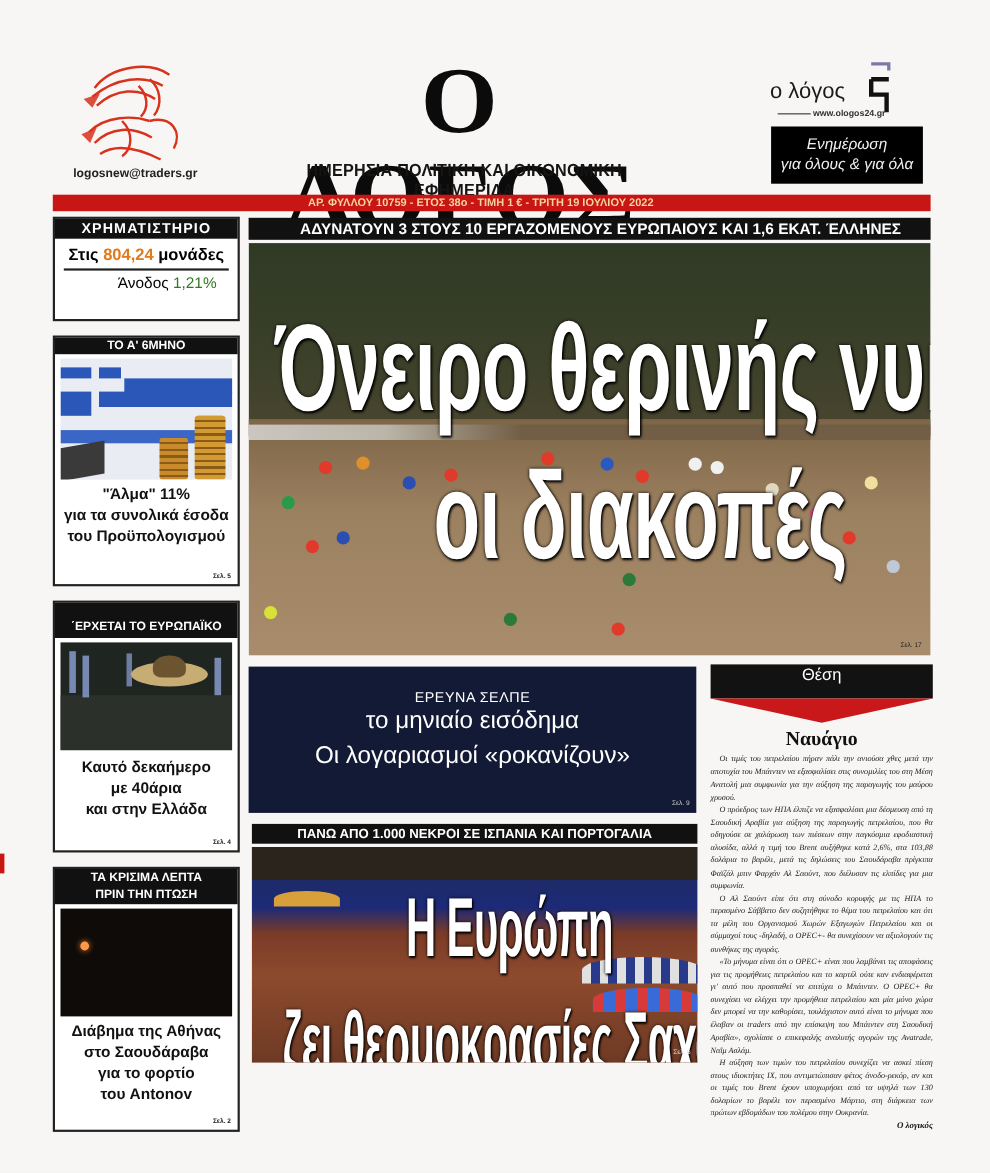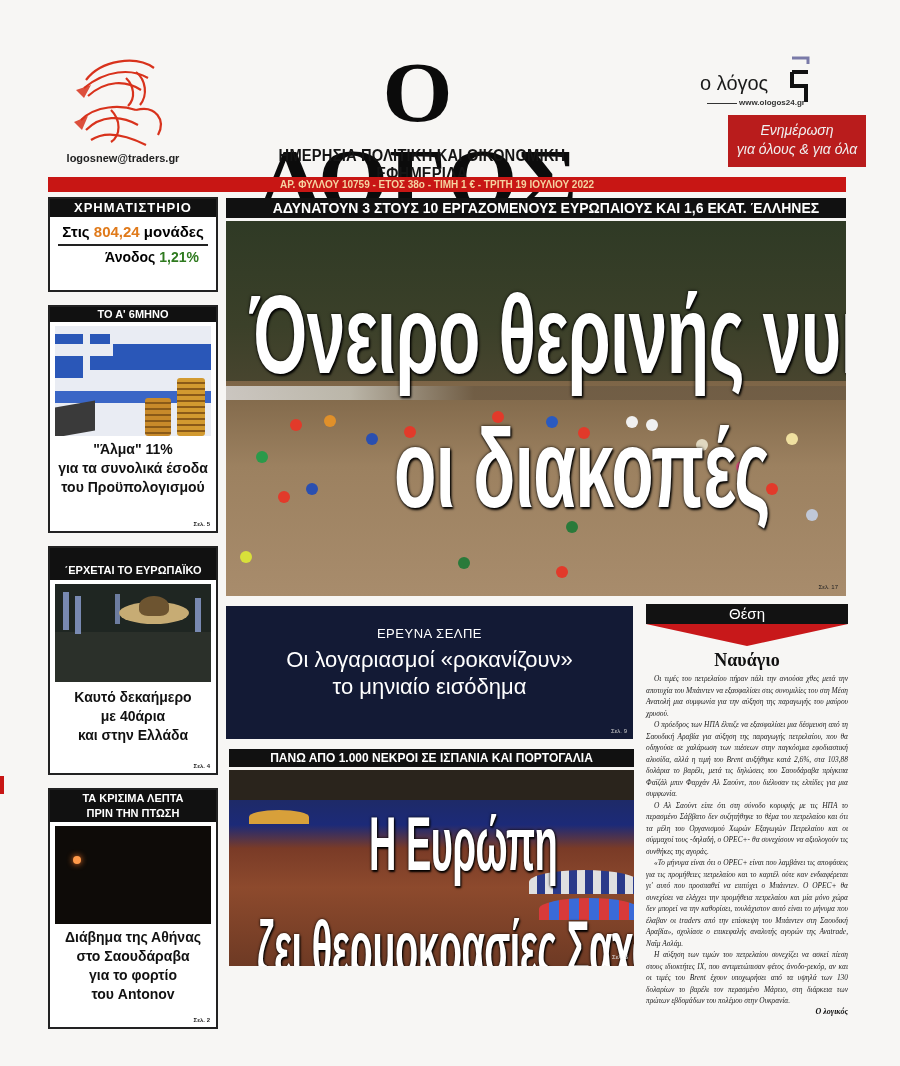--- a/index.html
+++ b/index.html
@@ -8,34 +8,34 @@
 
   
   .logo-art { position: absolute; left: 66px; top: 50px; width: 110px; height: 100px; }
   .email { position: absolute; left: 48px; top: 152px; width: 150px; text-align: center; font-size: 11px; font-weight: bold; color: #222; }
   .title { position: absolute; left: 218px; top: 44px; width: 400px; text-align: center; font-family: "Liberation Serif", serif; font-weight: bold; font-size: 90px; line-height: 92px; color: #0b0b0b; letter-spacing: 1px; transform: scaleY(0.95); }
   .subtitle { position: absolute; left: 222px; top: 147px; width: 400px; text-align: center; font-size: 16px; font-weight: bold; color: #141414; letter-spacing: 0.2px; transform: scaleX(0.92); }
   .brand24 { position: absolute; left: 700px; top: 72px; font-size: 20px; color: #1a1a1a; }
   .brand24-mark { position: absolute; left: 790px; top: 54px; width: 22px; height: 50px; }
   .brand24-url { position: absolute; left: 739px; top: 98px; font-size: 8px; font-weight: bold; color: #333; }
   .brand24-line { position: absolute; left: 707px; top: 103px; width: 30px; height: 1px; background: #333; }
-  .tagline { position: absolute; left: 728px; top: 115px; width: 138px; height: 52px; background: #b91c1c; color: #f0f0f0; font-style: italic; font-size: 14px; line-height: 19px; text-align: center; padding-top: 6px; }
+  .tagline { position: absolute; left: 701px; top: 115px; width: 138px; height: 52px; background: #000000; color: #f0f0f0; font-style: italic; font-size: 14px; line-height: 19px; text-align: center; padding-top: 6px; }
 
   .redbar { position: absolute; left: 48px; top: 177px; width: 798px; height: 15px; background: #c81614; color: #f5d2a0; font-size: 10px; font-weight: bold; line-height: 15px; padding-left: 232px; }
 
   
   .box { position: absolute; left: 48px; width: 170px; border: 2px solid #222; background: #fff; }
   .box-head { background: #111; color: #fff; font-weight: bold; text-align: center; font-size: 11px; }
   .sel { position: absolute; right: 6px; bottom: 4px; font-size: 6px; font-weight: bold; color: #222; }
   .box-text { text-align: center; font-weight: bold; color: #111; font-size: 14px; line-height: 19px; }
 
   .stock .box-head { font-size: 13px; height: 18px; line-height: 18px; letter-spacing: 1px; }
   .stock .line1 { text-align: center; font-size: 15px; font-weight: bold; margin-top: 6px; padding-bottom: 4px; border-bottom: 2px solid #222; margin-left: 8px; margin-right: 8px; }
   .stock .num-orange { color: #e07a1a; }
-  .stock .line2 { text-align: center; font-size: 14px; font-weight: bold; margin-top: 3px; margin-left: 38px; }
+  .stock .line2 { text-align: center; font-size: 14px; font-weight: normal; margin-top: 3px; margin-left: 38px; }
   .stock .num-green { color: #2f7a1f; }
 
   .img { position: relative; margin: 4px 5px; overflow: hidden; }
 
   
   .kicker { position: absolute; left: 226px; width: 620px; height: 20px; background: #111; color: #fff; font-size: 14px; font-weight: bold; text-align: center; line-height: 20px; }
   .hero { position: absolute; left: 226px; top: 221px; width: 620px; height: 375px; overflow: hidden; }
   .hero .sea { position: absolute; left: 0; top: 0; width: 100%; height: 175px; background: linear-gradient(180deg, #2f3a25 0%, #3b4029 60%, #4b4630 100%); }
   .hero .sand { position: absolute; left: 0; top: 160px; width: 100%; height: 215px; background: linear-gradient(180deg, #7d6547 0%, #9c8160 40%, #a88c6c 100%); }
   .hero .foam { position: absolute; left: 0; top: 165px; width: 100%; height: 14px; background: linear-gradient(90deg, #ddd 0%, #c9c9c0 20%, #6d5b44 40%, #6d5b44 100%); opacity: 0.8; }
@@ -45,21 +45,21 @@
   .navybox { position: absolute; left: 226px; top: 606px; width: 407px; height: 133px; background: #131a35; color: #fff; text-align: center; }
   .navybox .k { font-size: 13px; margin-top: 20px; letter-spacing: 0.5px; }
   .navybox .h { font-size: 22px; line-height: 27px; margin-top: 5px; }
   .navybox .s { position: absolute; right: 6px; bottom: 5px; font-size: 6px; color: #ccc; }
 
   .heat { position: absolute; left: 229px; top: 770px; width: 405px; height: 196px; overflow: hidden; background: linear-gradient(180deg, #2c2620 0%, #1e2a66 14%, #1c2a78 28%, #7a3b27 40%, #8d4a2d 60%, #6e3a24 100%); }
   .heat .bldg { position: absolute; left: 0; top: 0; width: 100%; height: 30px; background: #2a241c; }
 
   
   .thesi { position: absolute; left: 646px; top: 604px; width: 202px; }
-  .thesi-bar { height: 20px; background: #121212; color: #fff; text-align: center; font-size: 15px; line-height: 20px; }
+  .thesi-bar { height: 31px; background: #121212; color: #fff; text-align: center; font-size: 15px; line-height: 20px; }
   .thesi-tri { width: 0; height: 0; border-left: 101px solid transparent; border-right: 101px solid transparent; border-top: 22px solid #c8181a; }
   .nav-title { text-align: center; font-family: "Liberation Serif", serif; font-weight: bold; font-size: 18px; color: #111; margin-top: 4px; }
   .article { font-family: "Liberation Serif", serif; font-weight: normal; font-style: italic; font-size: 7.4px; line-height: 11.5px; color: #1a1a1a; text-align: justify; margin-top: 2px; }
   .article p { text-indent: 8px; }
   .sign { text-align: right; font-family: "Liberation Serif", serif; font-weight: bold; font-style: italic; font-size: 8px; color: #111; }
 
   .edge-mark { position: absolute; left: 0; top: 776px; width: 4px; height: 18px; background: #c81614; }
 </style>
 </head>
 <body>
@@ -202,22 +202,22 @@
     <div class="umbrella" style="left:340px;top:300px;background:#2a7a3a;"></div>
     <div class="umbrella" style="left:330px;top:345px;background:#e23a2a;"></div>
     <div class="umbrella" style="left:232px;top:336px;background:#2a7a3a;"></div>
     <div class="headline-big" style="left:24px;top:58px;font-size:112px;line-height:112px;">Όνειρο θερινής νυκτός</div>
     <div class="headline-big" style="left:168px;top:192px;font-size:112px;line-height:112px;">οι διακοπές</div>
     <div style="position:absolute;right:8px;bottom:6px;font-size:6px;color:#222;">Σελ. 17</div>
   </div>
 
   <div class="navybox">
     <div class="k">ΕΡΕΥΝΑ ΣΕΛΠΕ</div>
+    <div class="h" style="margin-top:0;">το μηνιαίο εισόδημα</div>
     <div class="h">Οι λογαριασμοί «ροκανίζουν»</div>
-    <div class="h" style="margin-top:0;">το μηνιαίο εισόδημα</div>
     <div class="s">Σελ. 9</div>
   </div>
 
   <div class="kicker" style="left:229px;top:749px;width:405px;height:18px;font-size:12px;line-height:18px;">ΠΑΝΩ ΑΠΟ 1.000 ΝΕΚΡΟΙ ΣΕ ΙΣΠΑΝΙΑ ΚΑΙ ΠΟΡΤΟΓΑΛΙΑ</div>
   <div class="heat">
     <div class="bldg"></div>
     <div style="position:absolute;left:300px;top:100px;width:110px;height:24px;border-radius:50% 50% 0 0;background:repeating-linear-gradient(90deg,#e0e0e0 0 8px,#2a3a8a 8px 16px);"></div>
     <div style="position:absolute;left:310px;top:128px;width:100px;height:22px;border-radius:50% 50% 0 0;background:repeating-linear-gradient(90deg,#d83a3a 0 10px,#3a6ad8 10px 20px);"></div>
     <div style="position:absolute;left:20px;top:40px;width:60px;height:14px;border-radius:50% 50% 0 0;background:#d8a03a;"></div>
     <div class="headline-big" style="left:140px;top:36px;font-size:76px;line-height:76px;transform:scaleX(0.5);">Η Ευρώπη</div>

